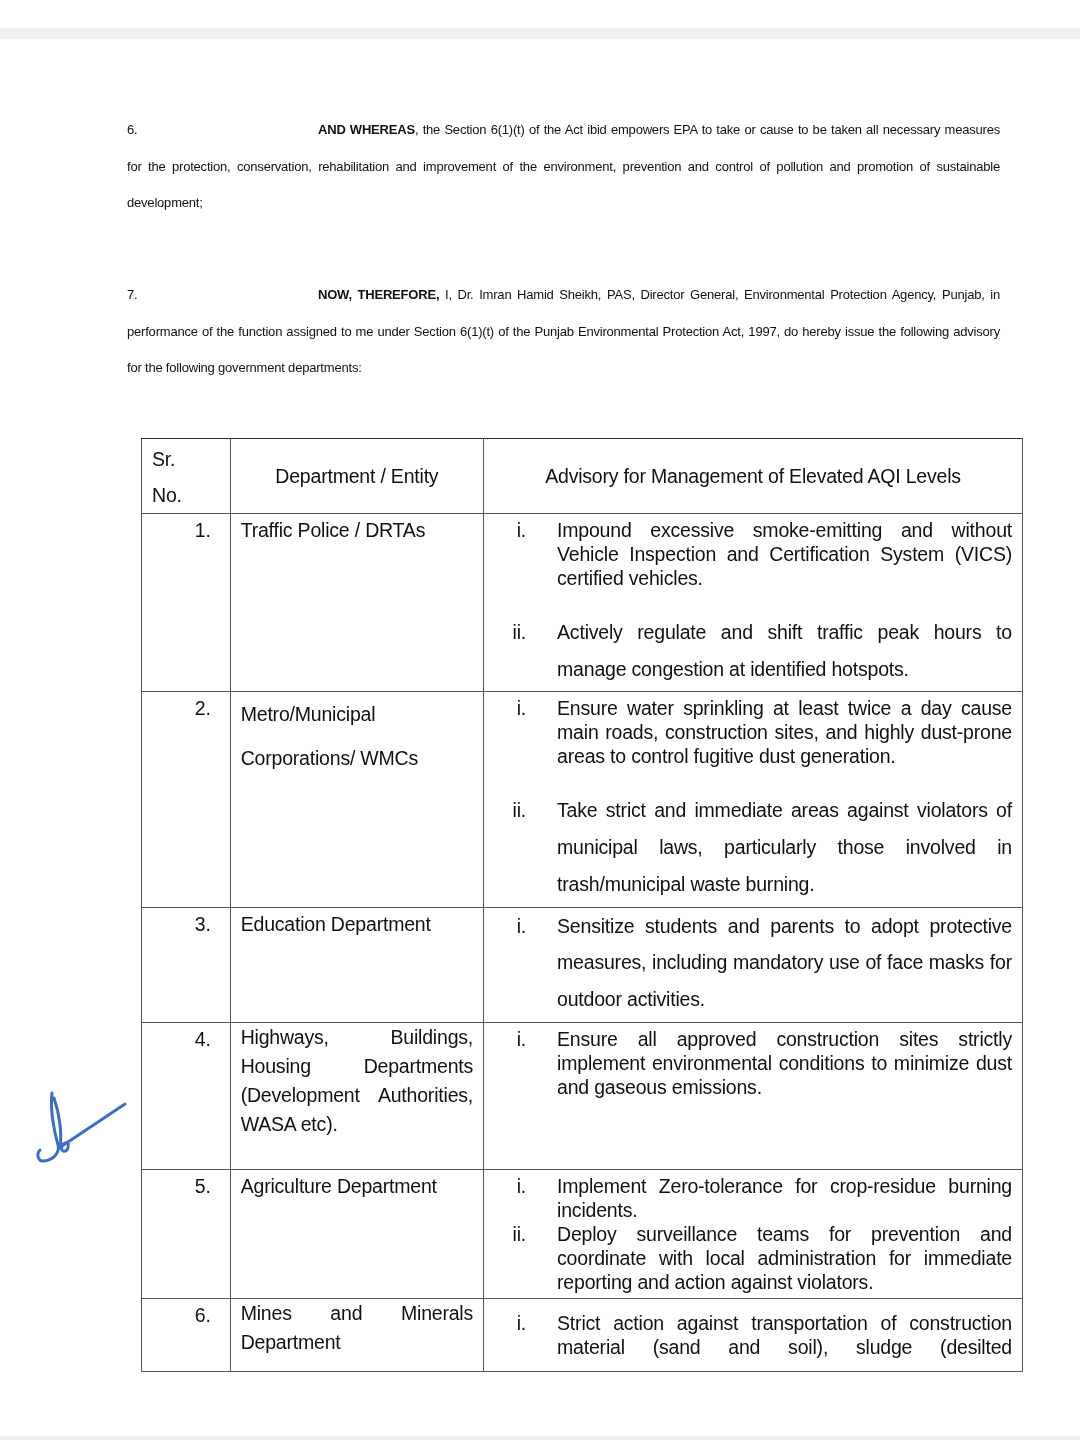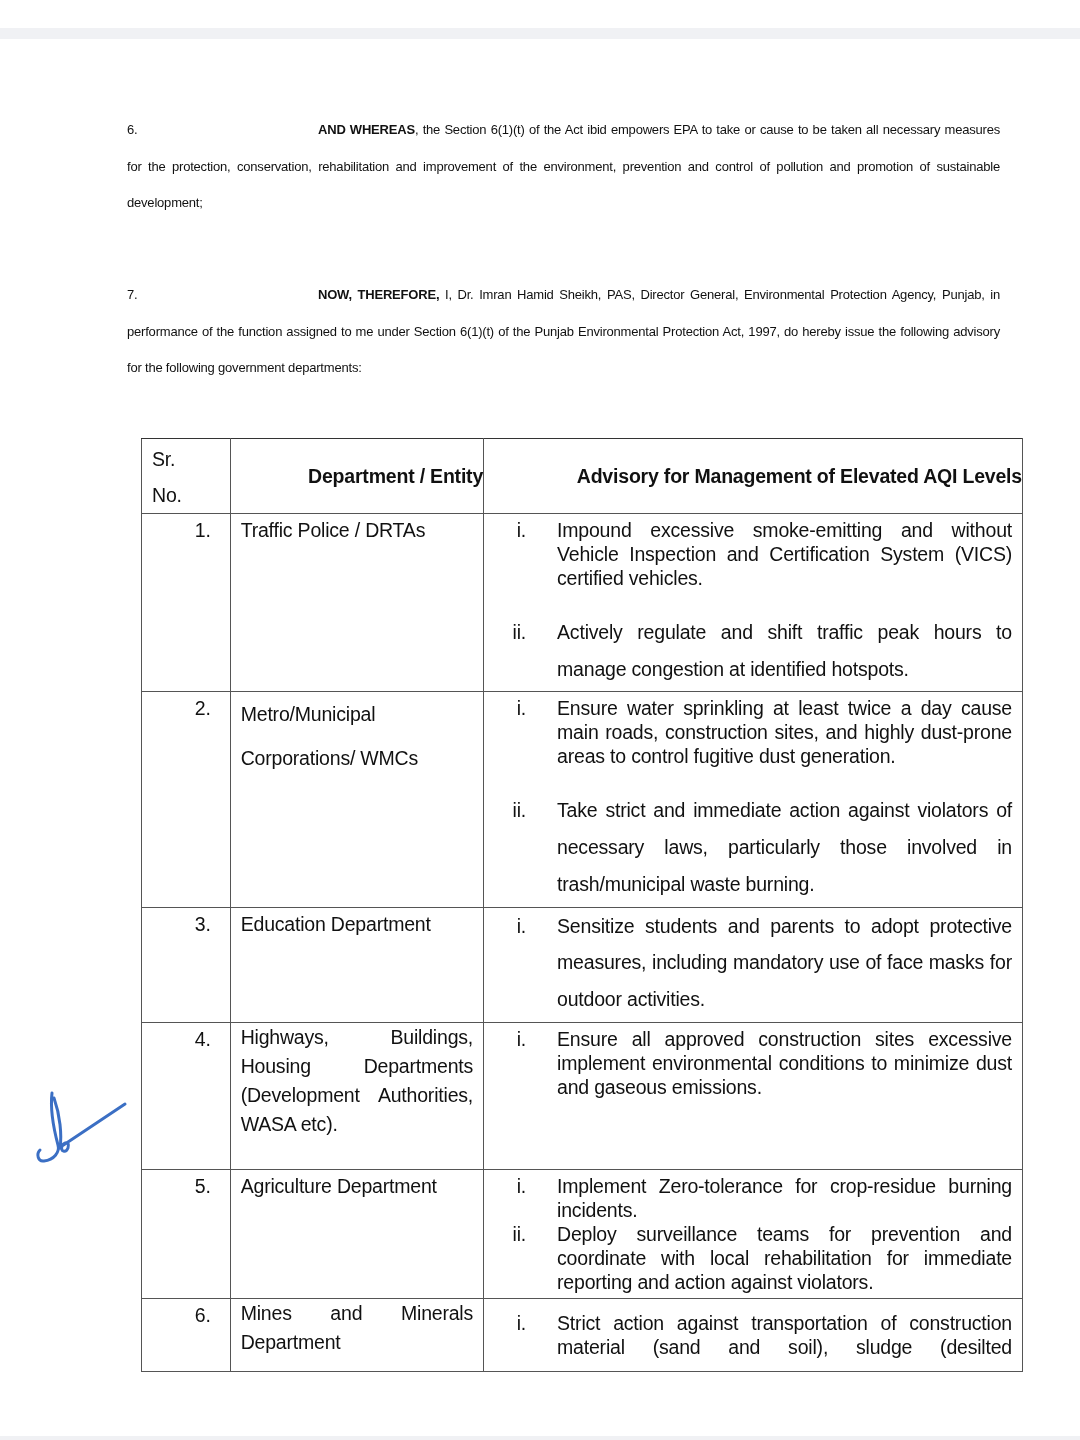--- a/index.html
+++ b/index.html
@@ -26,21 +26,21 @@
     border-collapse: collapse; font-size: 19.5px; letter-spacing: -0.2px; border-radius: 27px;
   }
   table.adv td, table.adv th {
     border: 1.5px solid #555; vertical-align: top; padding: 0;
   }
   table.adv tr.hdr td { border-top: 1.5px solid #333; }
   .c1 { width: 78px; }
   .c2 { width: 253px; }
   .c3 { width: 540px; }
   .hdr .c1 { padding: 2px 0 0 10px; line-height: 36px; font-weight: normal; text-align: left; height: 70px; }
-  .hdr .c2, .hdr .c3 { text-align: right; vertical-align: middle; font-weight: bold; }
+  .hdr .c2, .hdr .c3 { text-align: center; vertical-align: middle; font-weight: normal; }
   .sr { text-align: right; padding: 4px 19px 0 0 !important; line-height: 24px; }
   .dept { padding: 4px 10px 0 10px !important; line-height: 29px; text-align: justify; }
   .dept.tight { line-height: 24px; }
   .adv-cell { padding: 4px 10px 4px 0 !important; }
   .item { display: flex; }
   .item .rn { width: 73px; text-align: right; padding-right: 31px; box-sizing: border-box; flex: none; }
   .item .tx { flex: 1; text-align: justify; }
   .lh24 { line-height: 24px; }
   .lh36 { line-height: 36.7px; }
   .gap { height: 24px; }
@@ -87,21 +87,21 @@
     <td class="sr">2.</td>
     <td class="dept" style="line-height:44px;padding-top:0!important">Metro/Municipal Corporations/ WMCs</td>
     <td class="adv-cell">
       <div class="item lh24">
             <span class="rn">i.</span>
             <span class="tx">Ensure water sprinkling at least twice a day cause main roads, construction sites, and highly dust-prone areas to control fugitive dust generation.</span>
           </div>
       <div class="gap"></div>
       <div class="item lh36">
             <span class="rn">ii.</span>
-            <span class="tx">Take strict and immediate action against violators of necessary laws, particularly those involved in trash/municipal waste burning.</span>
+            <span class="tx">Take strict and immediate areas against violators of municipal laws, particularly those involved in trash/municipal waste burning.</span>
           </div>
     </td>
   </tr>
 
   <tr style="height:111px">
     <td class="sr">3.</td>
     <td class="dept tight">Education Department</td>
     <td class="adv-cell" style="padding-top:0!important">
       <div class="item lh36">
             <span class="rn">i.</span>
@@ -109,36 +109,36 @@
           </div>
     </td>
   </tr>
 
   <tr style="height:147px">
     <td class="sr">4.</td>
     <td class="dept" style="padding-top:0!important">Highways, Buildings, Housing Departments (Development Authorities, WASA etc).</td>
     <td class="adv-cell">
       <div class="item lh24">
             <span class="rn">i.</span>
-            <span class="tx">Ensure all approved construction sites excessive implement environmental conditions to minimize dust and gaseous emissions.</span>
+            <span class="tx">Ensure all approved construction sites strictly implement environmental conditions to minimize dust and gaseous emissions.</span>
           </div>
     </td>
   </tr>
 
   <tr style="height:123px">
     <td class="sr">5.</td>
     <td class="dept tight">Agriculture Department</td>
     <td class="adv-cell">
       <div class="item lh24">
             <span class="rn">i.</span>
             <span class="tx">Implement Zero-tolerance for crop-residue burning incidents.</span>
           </div>
       <div class="item lh24">
             <span class="rn">ii.</span>
-            <span class="tx">Deploy surveillance teams for prevention and coordinate with local rehabilitation for immediate reporting and action against violators.</span>
+            <span class="tx">Deploy surveillance teams for prevention and coordinate with local administration for immediate reporting and action against violators.</span>
           </div>
     </td>
   </tr>
 
   <tr style="height:73px">
     <td class="sr">6.</td>
     <td class="dept" style="padding-top:0!important">Mines and Minerals Department</td>
     <td class="adv-cell" style="padding-top:12px!important">
       <div class="item lh24">
             <span class="rn">i.</span>

